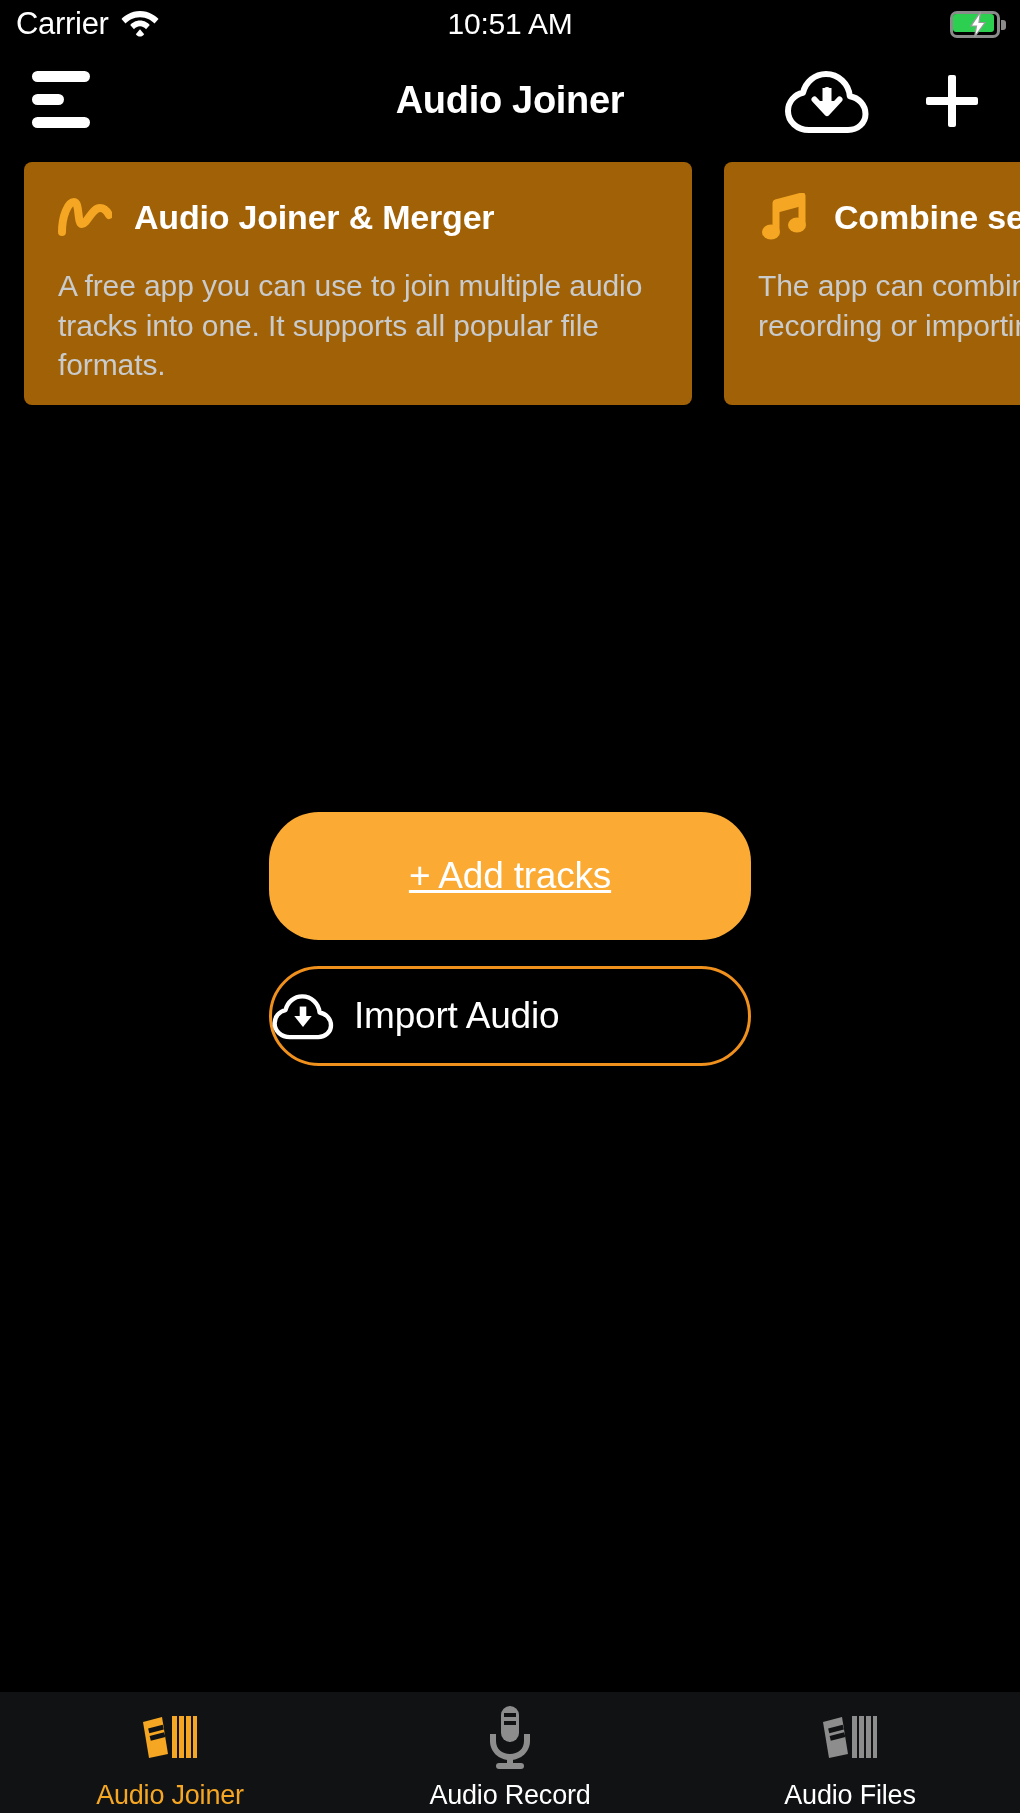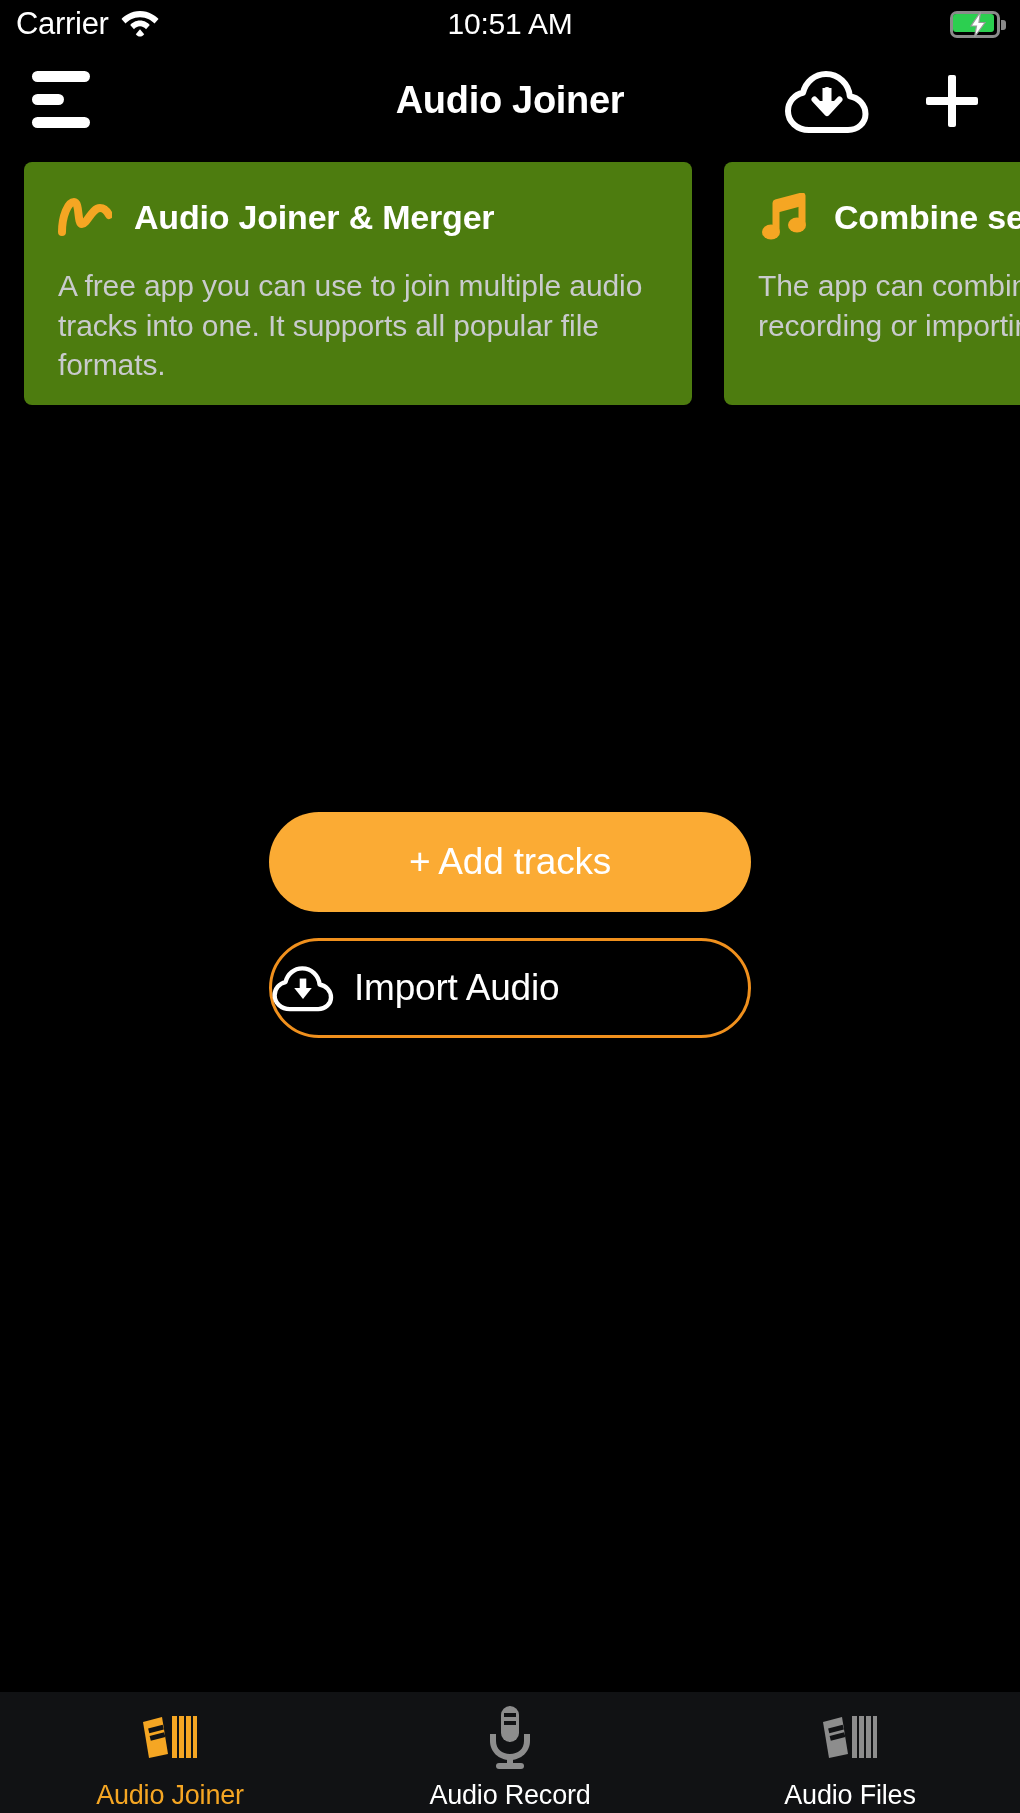--- a/index.html
+++ b/index.html
@@ -48,33 +48,33 @@
               display:flex; align-items:center; justify-content:center; }
   .nav-plus-glyph { position:relative; width:52px; height:52px; }
   .nav-plus-glyph:before, .nav-plus-glyph:after {
     content:""; position:absolute; background:#fff; border-radius:2px; }
   .nav-plus-glyph:before { left:0; top:22px; width:52px; height:8px; }
   .nav-plus-glyph:after { left:22px; top:0; width:8px; height:52px; }
 
   
   .cards { position:absolute; top:162px; left:0; width:1020px; height:243px;
            display:flex; gap:32px; padding-left:24px; overflow:hidden; }
-  .card { flex:0 0 auto; width:668px; height:243px; background:#4d7c0f;
+  .card { flex:0 0 auto; width:668px; height:243px; background:#a16207;
           border-radius:8px; padding:32px 34px 0 34px; }
   .card-head { display:flex; align-items:center; gap:22px; margin-bottom:26px; }
   .card-icon { width:54px; height:46px; display:flex; align-items:center; justify-content:center; }
   .card-title { color:#fff; font-size:34px; font-weight:bold; white-space:nowrap; letter-spacing:-0.2px; }
   .card-desc { color:#c9cbcd; font-size:30px; line-height:1.32; letter-spacing:-0.1px; }
 
   
   .actions { position:absolute; left:0; top:812px; width:1020px;
              display:flex; flex-direction:column; align-items:center; gap:26px; }
-  .btn-add { width:482px; height:100px; background:#fbab34; border-radius:50px;
+  .btn-add { width:482px; height:128px; background:#fbab34; border-radius:50px;
              display:flex; align-items:center; justify-content:center;
-             color:#fff; font-size:37px; letter-spacing:-0.2px; }
+             color:#fff; font-size:37px; letter-spacing:-0.2px;text-decoration:underline; }
   .btn-import { width:482px; height:100px; background:transparent;
                 border:3px solid #f0901d; border-radius:50px;
                 display:flex; align-items:center; gap:20px;
                 color:#fff; font-size:37px; letter-spacing:-0.2px; }
   .btn-import-icon { width:62px; height:48px; display:flex; align-items:center; justify-content:center; }
 
   
   .tabbar { position:absolute; left:0; bottom:0; width:1020px; height:121px;
             background:#111214; display:flex; }
   .tab { flex:1; display:flex; flex-direction:column; align-items:center;

